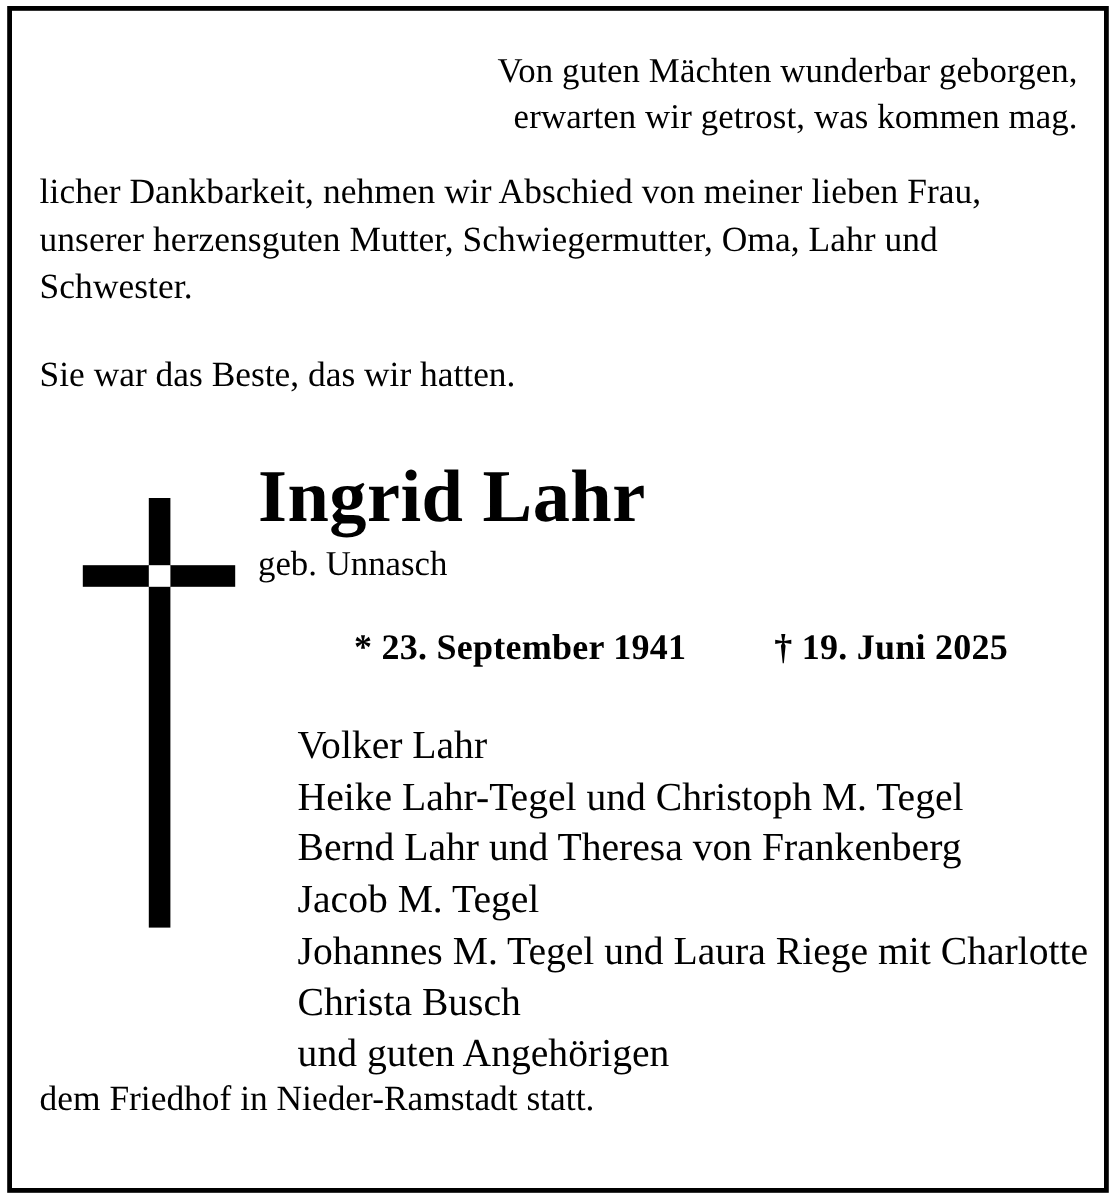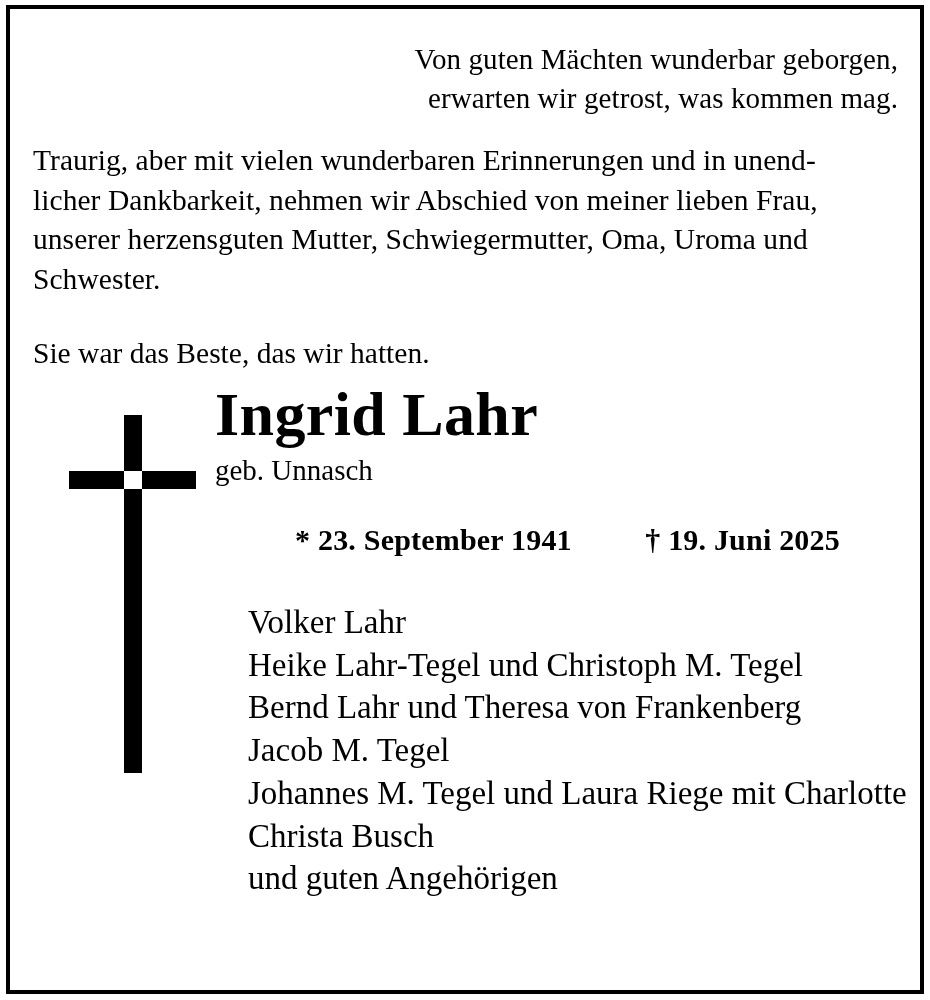--- a/index.html
+++ b/index.html
@@ -185,23 +185,22 @@
   <div class="frame"></div>
 
   <div class="content">
 
     <div class="epigraph">
       <div>Von guten Mächten wunderbar geborgen,</div>
       <div>erwarten wir getrost, was kommen mag.</div>
     </div>
 
     <div class="lede">
-      <span class="ln j">Traurig, aber mit vielen wunderbaren Erinnerungen und in unend-</span>
       <span class="ln j">licher Dankbarkeit, nehmen wir Abschied von meiner lieben Frau,</span>
-      <span class="ln j">unserer herzensguten Mutter, Schwiegermutter, Oma, Uroma und</span>
+      <span class="ln j">unserer herzensguten Mutter, Schwiegermutter, Oma, Lahr und</span>
       <span class="ln">Schwester.</span>
     </div>
 
     <div class="single-line">Sie war das Beste, das wir hatten.</div>
 
   </div>
 
   <div class="cross">
     <div class="beam-v"></div>
     <div class="beam-h"></div>
@@ -225,15 +224,16 @@
     <div>Volker Lahr</div>
     <div>Heike Lahr-Tegel und Christoph M. Tegel</div>
     <div>Bernd Lahr und Theresa von Frankenberg</div>
     <div>Jacob M. Tegel</div>
     <div>Johannes M. Tegel und Laura Riege mit Charlotte</div>
     <div>Christa Busch</div>
     <div>und guten Angehörigen</div>
   </div>
 
   <div class="closing">
+    <span class="ln">dem Friedhof in Nieder-Ramstadt statt.</span>
   </div>
 
 </div>
 
 </body></html>

